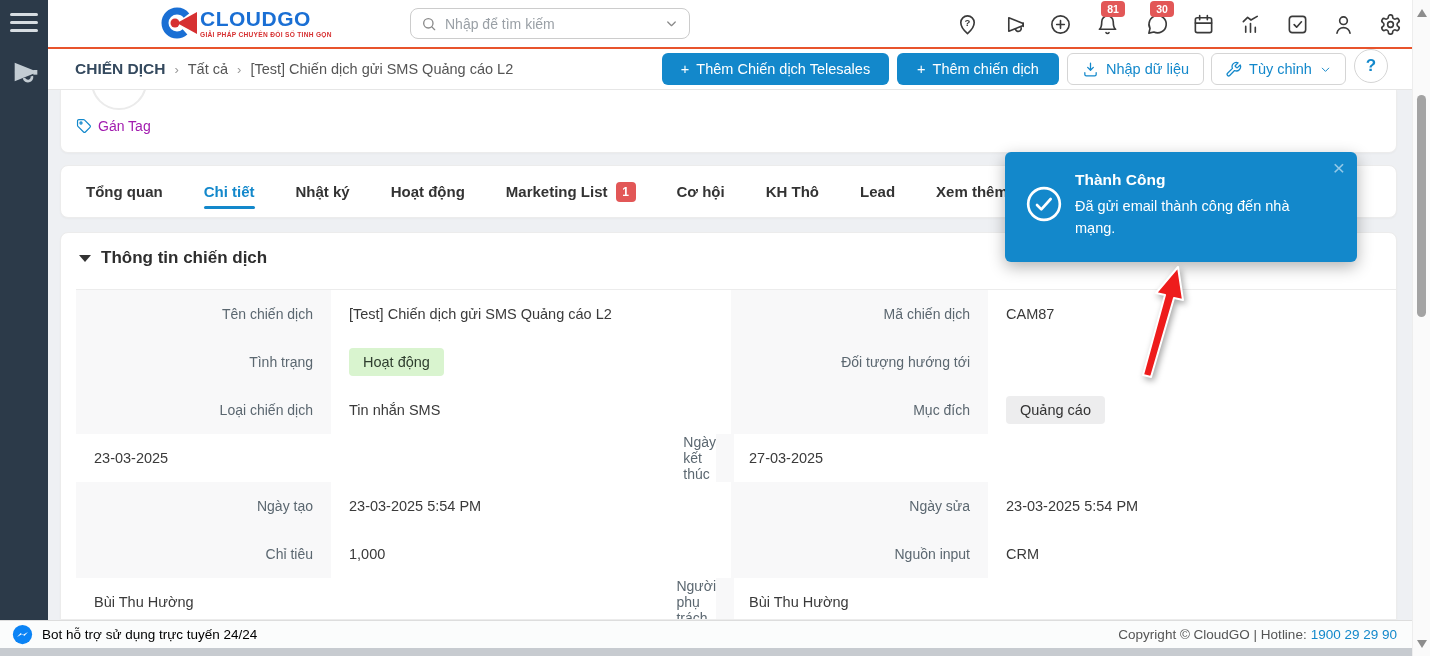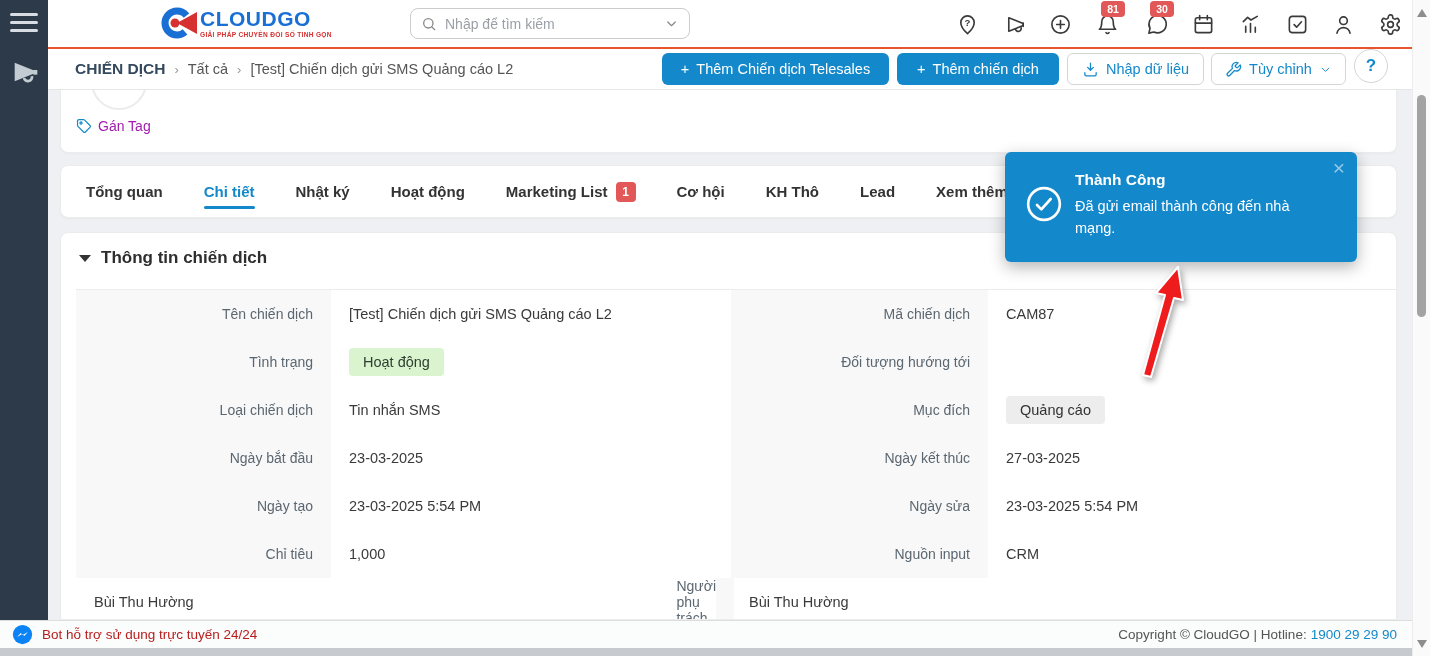--- a/index.html
+++ b/index.html
@@ -79,21 +79,21 @@
   .toast-check svg { width:40px; height:40px; stroke:#fff; fill:none; stroke-width:1.6; stroke-linecap:round; stroke-linejoin:round; }
   .toast-title { left:70px; top:19px; font-size:15.5px; font-weight:700; }
   .toast-msg { left:70px; top:43px; width:258px; font-size:14.5px; line-height:1.55; }
   .toast-close { right:12px; top:4px; font-size:21px; color:rgba(255,255,255,.55); cursor:pointer; background:none; border:0; font-family:inherit; }
 
   
   .red-arrow { left:1128px; top:264px; z-index:30; pointer-events:none; filter:drop-shadow(2px 3px 3px rgba(0,0,0,.35)); }
 
   
   .footer { left:0; top:620px; width:1412px; height:28px; background:#fbfcfc; border-top:1px solid #ddd; z-index:6; }
-  .foot-left { left:12px; top:0; height:27px; display:flex; align-items:center; gap:9px; font-size:13.5px; color:#b91c1c;justify-content:center; }
+  .foot-left { left:12px; top:0; height:27px; display:flex; align-items:center; gap:9px; font-size:13.5px; color:#000000;justify-content:center; }
   .foot-right { right:15px; top:0; height:27px; display:flex; align-items:center; gap:4px; font-size:13.5px; color:#555; }
   .hotline { color:#1388cb; text-decoration:none; }
   .hscroll { left:0; top:648px; width:1412px; height:8px; background:#c7cbd0; }
 
   
   .vscroll { right:0; top:0; width:18px; height:656px; background:#fafafa; border-left:1px solid #ededed; z-index:25; }
   .tri-up { left:4px; top:9px; width:0; height:0; border-left:5px solid transparent; border-right:5px solid transparent;
     border-bottom:8px solid #8d8d8d; }
   .tri-down { left:4px; top:640px; width:0; height:0; border-left:5px solid transparent; border-right:5px solid transparent;
     border-top:8px solid #8d8d8d; }
@@ -309,21 +309,20 @@
       <div class="fv"></div>
     </div>
     <div class="frow">
       <div class="fl">Loại chiến dịch</div>
       <div class="fv">Tin nhắn SMS</div>
       <div class="gap"></div>
       <div class="fl">Mục đích</div>
       <div class="fv"><span class="badge-gray">Quảng cáo</span></div>
     </div>
     <div class="frow">
-      <div class="fl">Ngày bắt đầu</div>
       <div class="fv">23-03-2025</div>
       <div class="gap"></div>
       <div class="fl">Ngày kết thúc</div>
       <div class="fv">27-03-2025</div>
     </div>
     <div class="frow">
       <div class="fl">Ngày tạo</div>
       <div class="fv">23-03-2025 5:54 PM</div>
       <div class="gap"></div>
       <div class="fl">Ngày sửa</div>

